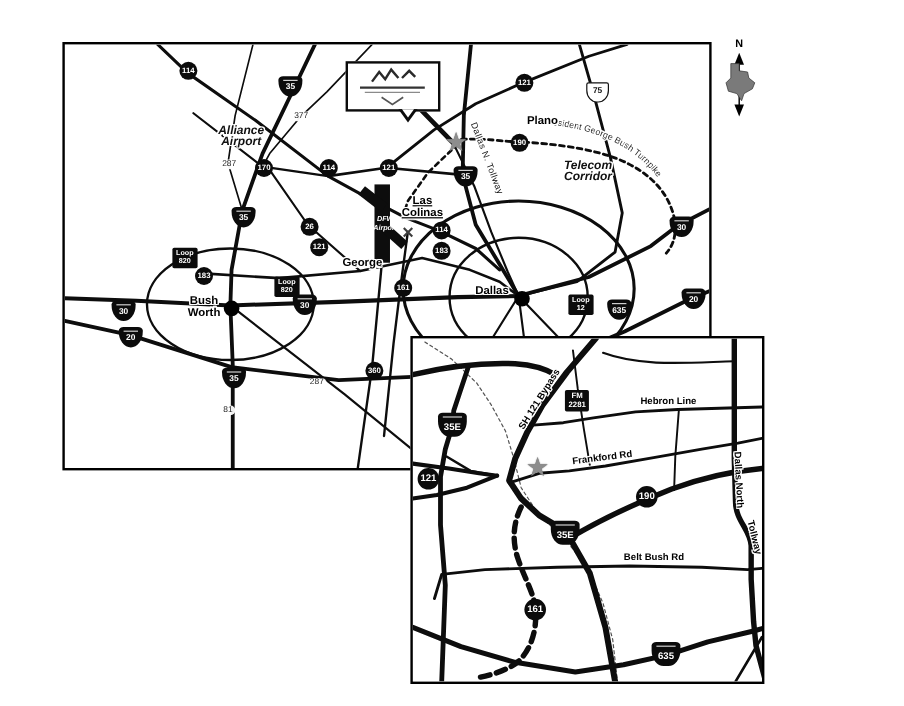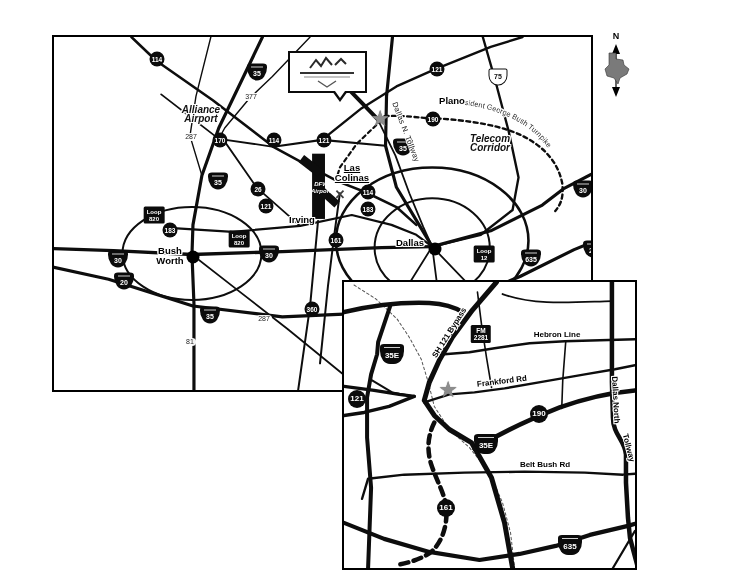--- a/index.html
+++ b/index.html
@@ -9,21 +9,21 @@
   .main-map{left:52px;top:35px;width:541px;height:357px;z-index:1;}
   .inset-map{left:342px;top:280px;width:295px;height:290px;border-width:2.5px;z-index:3;}
   svg.roads{position:absolute;left:0;top:0;width:100%;height:100%;}
   .layer{position:absolute;left:0;top:0;right:0;bottom:0;}
 
   .mk{position:absolute;transform:translate(-50%,-50%);white-space:pre-line;text-align:center;z-index:2;}
   .mk-c{width:15px;height:15px;border-radius:50%;background:#0b0b0b;color:#fff;font-weight:700;
         font-size:6.5px;line-height:15px;white-space:nowrap;}
   .inset-map .mk-c{width:18px;height:18px;line-height:18px;font-size:8px;}
   .mk-i{width:20px;height:17px;background:#0b0b0b;color:#fff;font-weight:700;font-size:7px;line-height:20px;
-        border-radius:4px 4px 10px 10px / 3px 3px 13px 13px;white-space:nowrap;margin-left:15px;}
+        border-radius:4px 4px 10px 10px / 3px 3px 13px 13px;white-space:nowrap;}
   .mk-i::before{content:"";position:absolute;top:2.5px;left:4px;right:4px;height:1px;background:#fff;opacity:.8;}
   .inset-map .mk-i{width:24px;height:20px;font-size:8px;line-height:23px;}
   .mk-u{width:17px;height:15px;background:#fff;border:1.5px solid #111;color:#111;font-weight:700;
         font-size:7px;line-height:13px;border-radius:2px 2px 9px 9px / 2px 2px 10px 10px;white-space:nowrap;box-sizing:content-box;}
   .mk-L,.mk-f{background:#0b0b0b;color:#fff;font-weight:700;font-size:6px;line-height:6.5px;
         padding:2px 3px;border-radius:1.5px;}
   .mk-f{font-size:6.5px;line-height:7px;}
   .mk-p{font-size:7px;color:#222;background:rgba(255,255,255,.95);padding:0 2px;border-radius:5px;line-height:8px;white-space:nowrap;}
   .mk-city{font-weight:700;font-size:9.5px;color:#000;line-height:10px;}
   .mk-area{font-weight:700;font-style:italic;font-size:10px;color:#111;line-height:9px;}
@@ -137,21 +137,21 @@
 820</div>
         <div class="mk mk-L" style="left: 185px; top: 202px;">Loop
 820</div>
         <div class="mk mk-L" style="left: 430px; top: 217px;">Loop
 12</div>
         <div class="mk mk-p" style="left: 197px; top: 60px;">377</div>
         <div class="mk mk-p" style="left: 137px; top: 100px;">287</div>
         <div class="mk mk-p" style="left: 210px; top: 282px;">287</div>
         <div class="mk mk-p" style="left: 136px; top: 305px;">81</div>
         <div class="mk mk-city" style="left: 398px; top: 64px;">Plano</div>
-        <div class="mk mk-city" style="left: 248px; top: 183px;">Irving</div>
+        <div class="mk mk-city" style="left: 248px; top: 183px;">George</div>
         <div class="mk mk-city" style="left: 356px; top: 206px;">Dallas</div>
         <div class="mk mk-city" style="left: 116px; top: 219px;">Bush
 Worth</div>
         <div class="mk mk-city" style="left: 298px; top: 136px; text-decoration: underline;">Las
 Colinas</div>
         <div class="mk mk-area" style="left: 147px; top: 77px;">Alliance
 Airport</div>
         <div class="mk mk-area" style="left: 436px; top: 106px;">Telecom
 Corridor</div>
         <div class="mk mk-rn" style="left: 352px; top: 95px; transform: translate(-50%, -50%) rotate(69deg);">Dallas N. Tollway</div>

